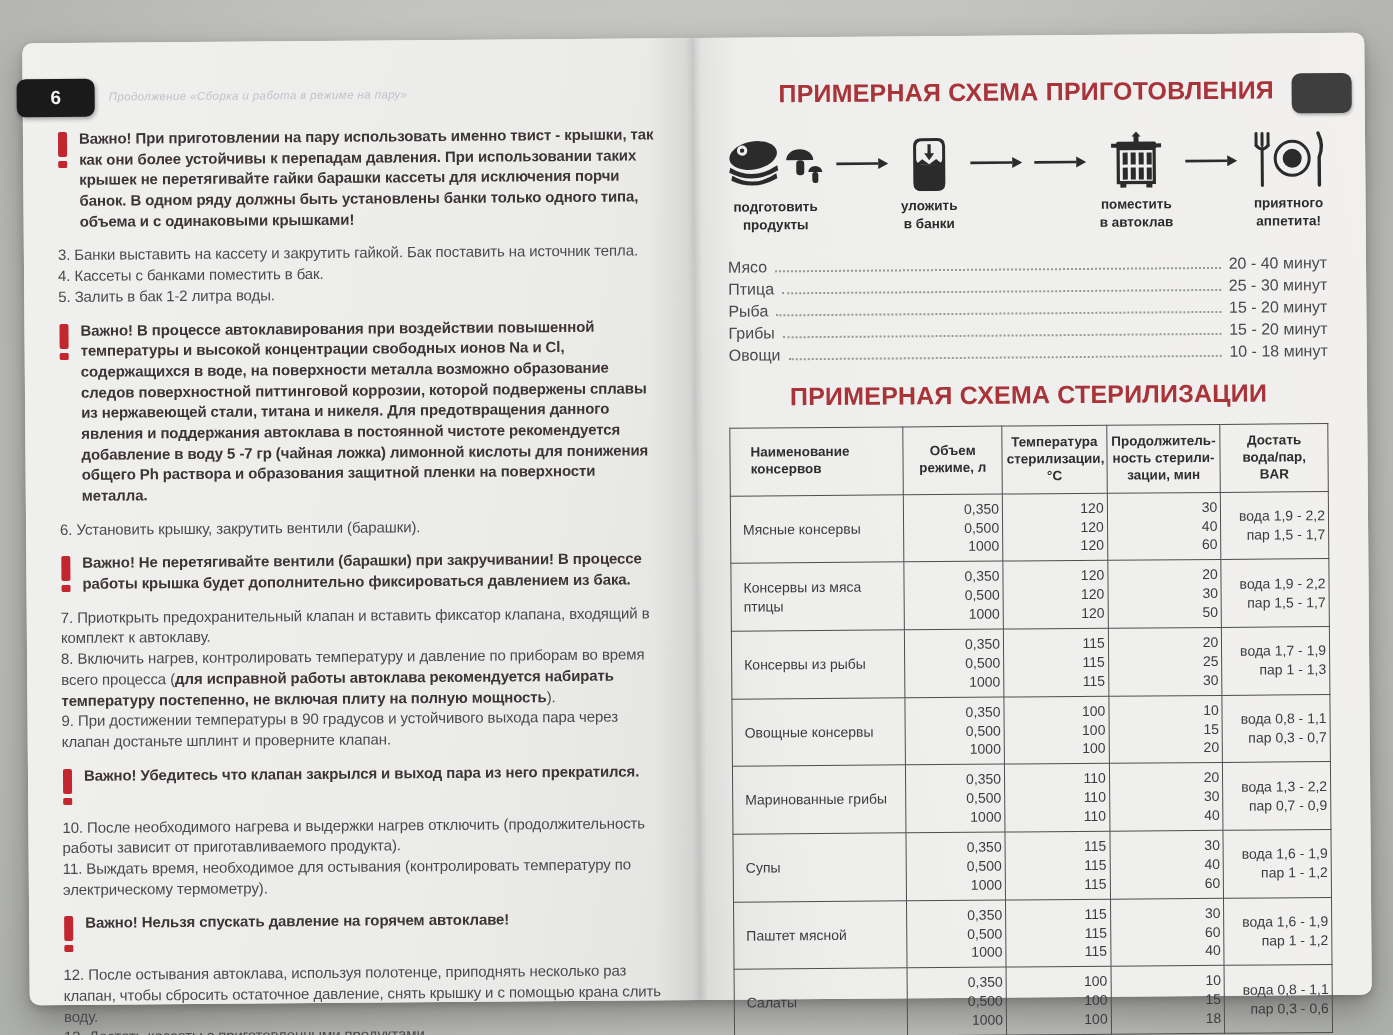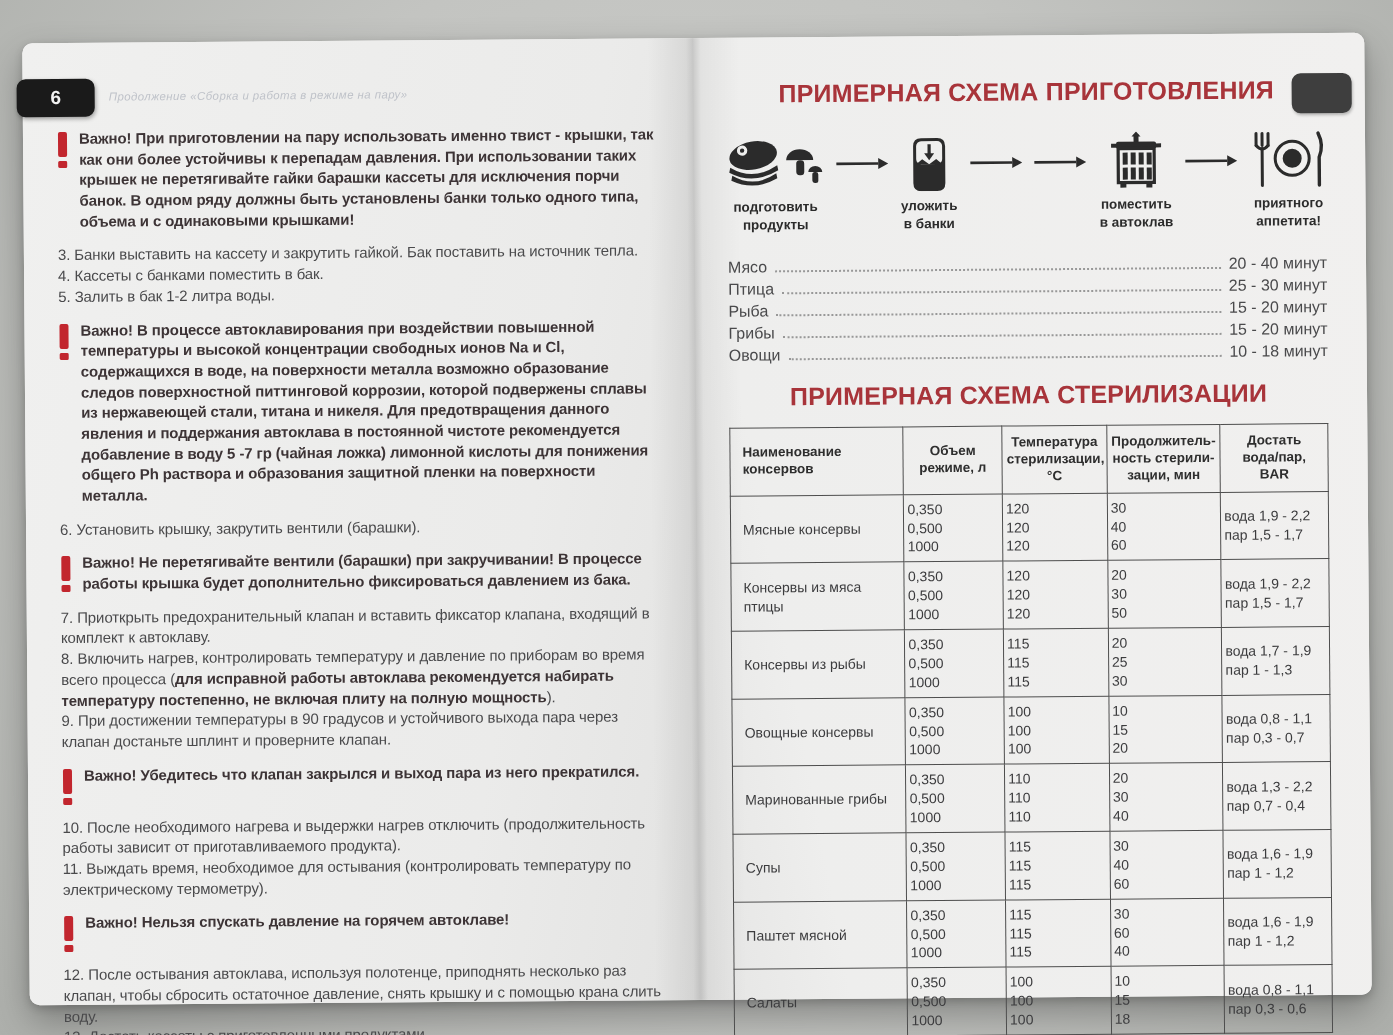--- a/index.html
+++ b/index.html
@@ -55,22 +55,22 @@
   .step-label{margin-top:6px;font-size:13.5px;font-weight:bold;color:var(--ink);
         text-align:center;white-space:pre-line;line-height:1.3;}
   .arrow{margin-top:26px;flex:0 0 auto;}
   .times{margin-top:16px;}
   .time-row{display:flex;align-items:flex-end;font-size:16px;color:var(--text-dark);height:22px;}
   .leader{flex:1;border-bottom:2px dotted #989898;margin:0 8px 4px;}
   .stable{width:100%;border-collapse:collapse;margin-top:16px;table-layout:fixed;}
   .stable th,.stable td{border:1.6px solid var(--table-border);}
   .stable th{font-size:13.5px;font-weight:bold;color:#2e2e2e;padding:8px 4px;
         text-align:center;white-space:pre-line;line-height:1.25;vertical-align:middle;}
-  .stable th.first{text-align:left;padding-left:12px;}
-  .stable td{font-size:14px;color:#3c3c3e;text-align:left;vertical-align:middle;
+  .stable th.first{text-align:left;padding-left:20px;}
+  .stable td{font-size:14px;color:#3c3c3e;text-align:right;vertical-align:middle;
         padding:5px 3px;line-height:1.35;height:58px;}
   .stable td.name{text-align:left;padding-left:12px;}
 </style>
 </head>
 <body>
 
 <div class="scene">
   <div class="book">
 
     <div class="page page-left">
@@ -404,21 +404,21 @@
                   <div>110</div>
                   <div>110</div>
                 </td>
                 <td>
                   <div>20</div>
                   <div>30</div>
                   <div>40</div>
                 </td>
                 <td>
                   <div>вода 1,3 - 2,2</div>
-                  <div>пар 0,7 - 0,4</div>
+                  <div>пар 0,7 - 0,9</div>
                 </td>
               </tr>
               <tr>
                 <td class="name">Супы</td>
                 <td>
                   <div>0,350</div>
                   <div>0,500</div>
                   <div>1000</div>
                 </td>
                 <td>

